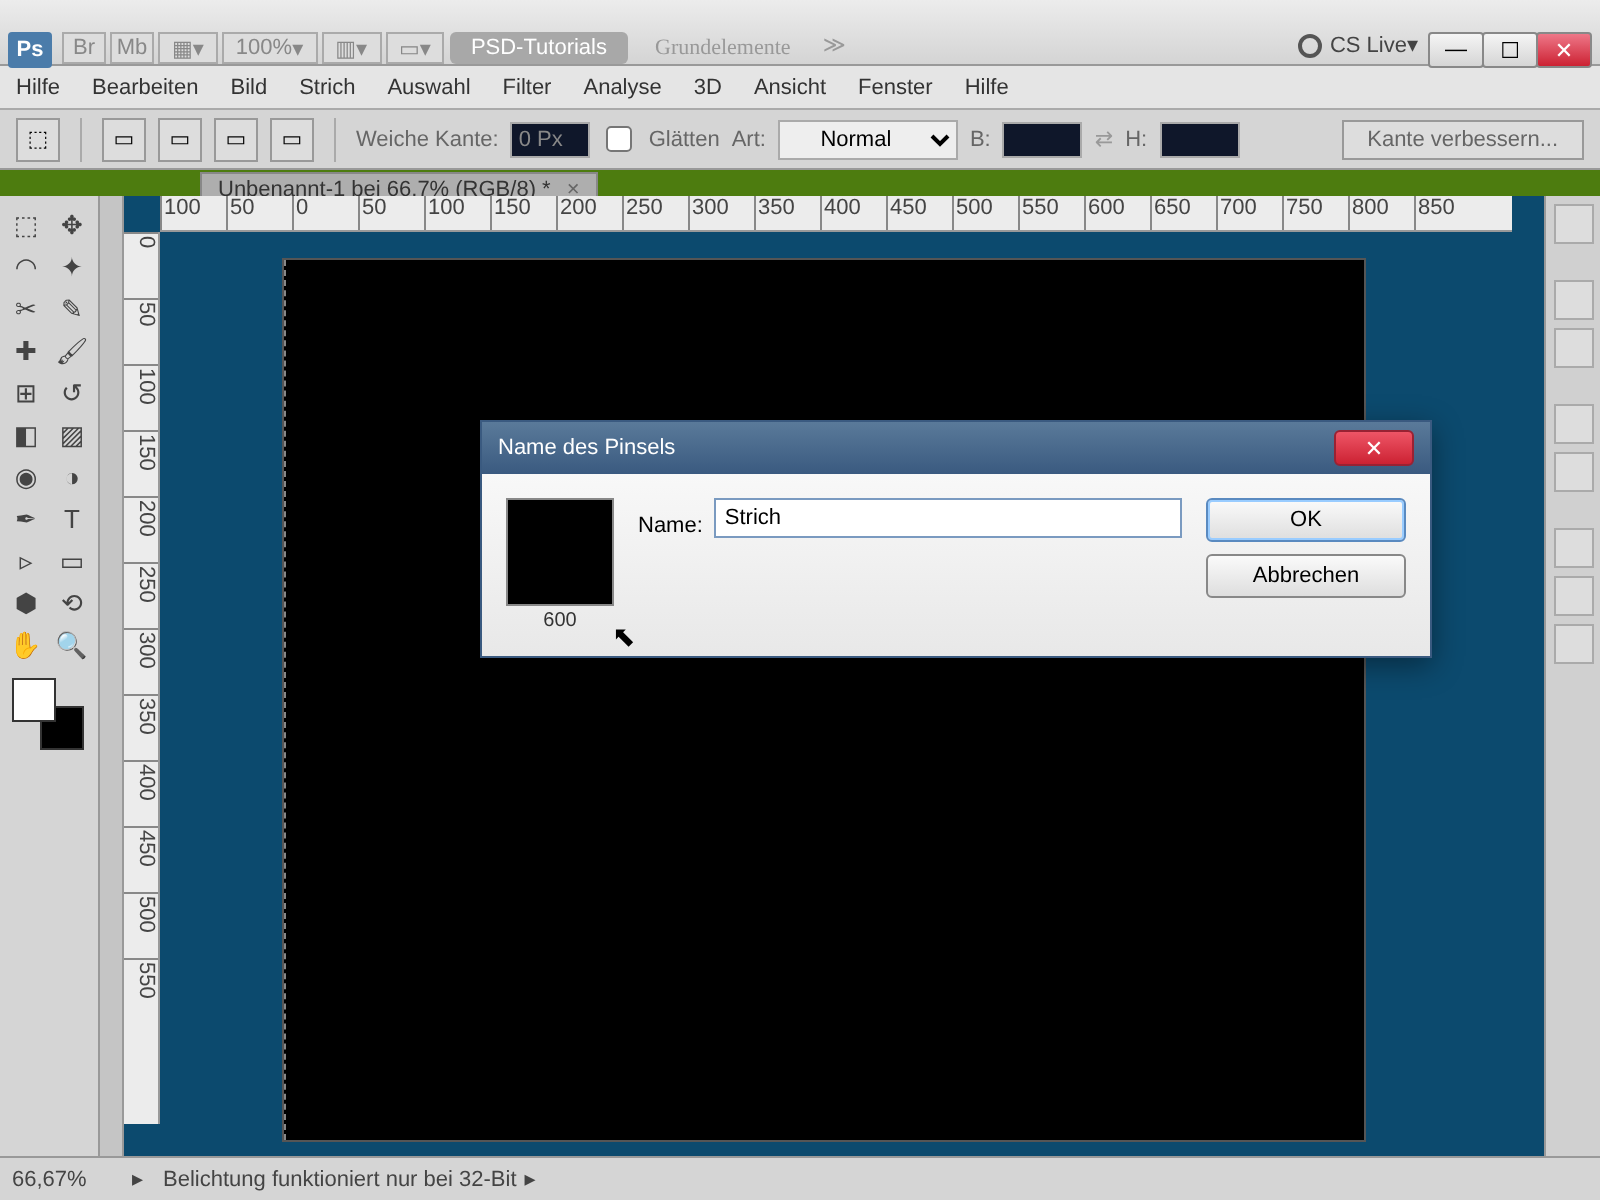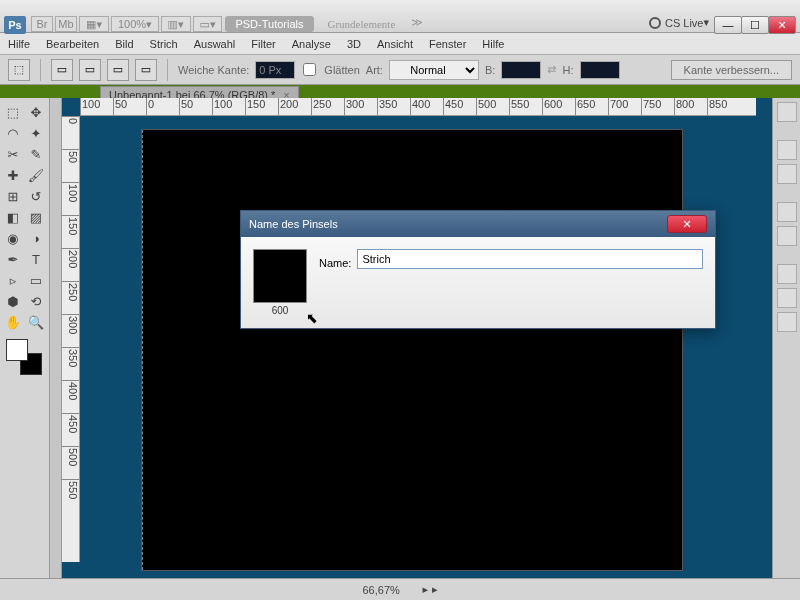--- a/index.html
+++ b/index.html
@@ -49,21 +49,21 @@
 .ruler-v { position:absolute; top:18px; left:0; width:18px; bottom:16px; background:#ececec; border-right:1px solid #999; }
 .ruler-v .ticks { display:flex; flex-direction:column; font-size:9px; color:#444; }
 .ruler-v .ticks span { height:33px; border-top:1px solid #888; writing-mode:vertical-rl; padding-top:1px; }
 .canvas { position:absolute; top:32px; left:80px; width:540px; height:440px; background:#000; box-shadow:0 0 0 1px #555; }
 .canvas::before { content:""; position:absolute; left:0; top:0; bottom:0; width:1px; border-left:1px dashed #888; }
 
 .rightdock { width:28px; background:#d0d0d0; border-left:1px solid #999; display:flex; flex-direction:column; align-items:center; padding-top:4px; gap:4px; }
 .rightdock .pico { width:20px; height:20px; border:1px solid #aaa; background:#ddd; }
 .rightdock .psep { height:10px; }
 
-.statusbar { position:absolute; bottom:0; left:0; right:0; height:22px; background:#d5d5d5; border-top:1px solid #999; display:flex; align-items:center; padding:0 6px; color:#444;justify-content:center; }
+.statusbar { position:absolute; bottom:0; left:0; right:0; height:22px; background:#d5d5d5; border-top:1px solid #999; display:flex; align-items:center; padding:0 6px; color:#444; }
 .statusbar .zoom { width:60px; }
 .statusbar .stext { margin-left:10px; }
 
 .dialog { position:absolute; left:240px; top:210px; width:476px; background:#ececec; border:1px solid #3a5a80; box-shadow:0 4px 14px rgba(0,0,0,0.4); }
 .dialog .dtitle { height:26px; background:linear-gradient(#5a7a9a,#3a5a80); color:#fff; display:flex; align-items:center; padding:0 8px; }
 .dialog .dtitle .dclose { margin-left:auto; width:40px; height:18px; background:linear-gradient(#e56,#c23); border-radius:3px; color:#fff; display:flex; align-items:center; justify-content:center; border:1px solid #923; }
 .dialog .dbody { padding:12px; display:flex; align-items:flex-start; background:linear-gradient(#f8f8f8,#e8e8e8); }
 .dialog .preview { width:54px; margin-right:12px; text-align:center; }
 .dialog .preview .thumb { width:54px; height:54px; background:#000; border:1px solid #888; }
 .dialog .preview .psize { font-size:10px; color:#333; margin-top:2px; }
@@ -228,33 +228,38 @@
     <div class="psep"></div>
     <div class="pico"></div>
     <div class="pico"></div>
     <div class="pico"></div>
   </div>
 </div>
 
 <div class="statusbar">
   <span class="zoom">66,67%</span>
   <span>▸</span>
+  <span class="stext">Belichtung funktioniert nur bei 32-Bit</span>
   <span style="margin-left:4px">▸</span>
 </div>
 
 <div class="dialog">
   <div class="dtitle">
     <span>Name des Pinsels</span>
     <div class="dclose">✕</div>
   </div>
   <div class="dbody">
     <div class="preview">
       <div class="thumb"></div>
       <div class="psize">600</div>
     </div>
     <div class="namefield">
       <label>Name:</label>
       <input type="text" value="Strich" style="">
     </div>
+    <div class="dbtns">
+      <button class="ok">OK</button>
+      <button>Abbrechen</button>
+    </div>
   </div>
 </div>
 
 <div class="cursor">⬉</div>
 
 </body></html>

